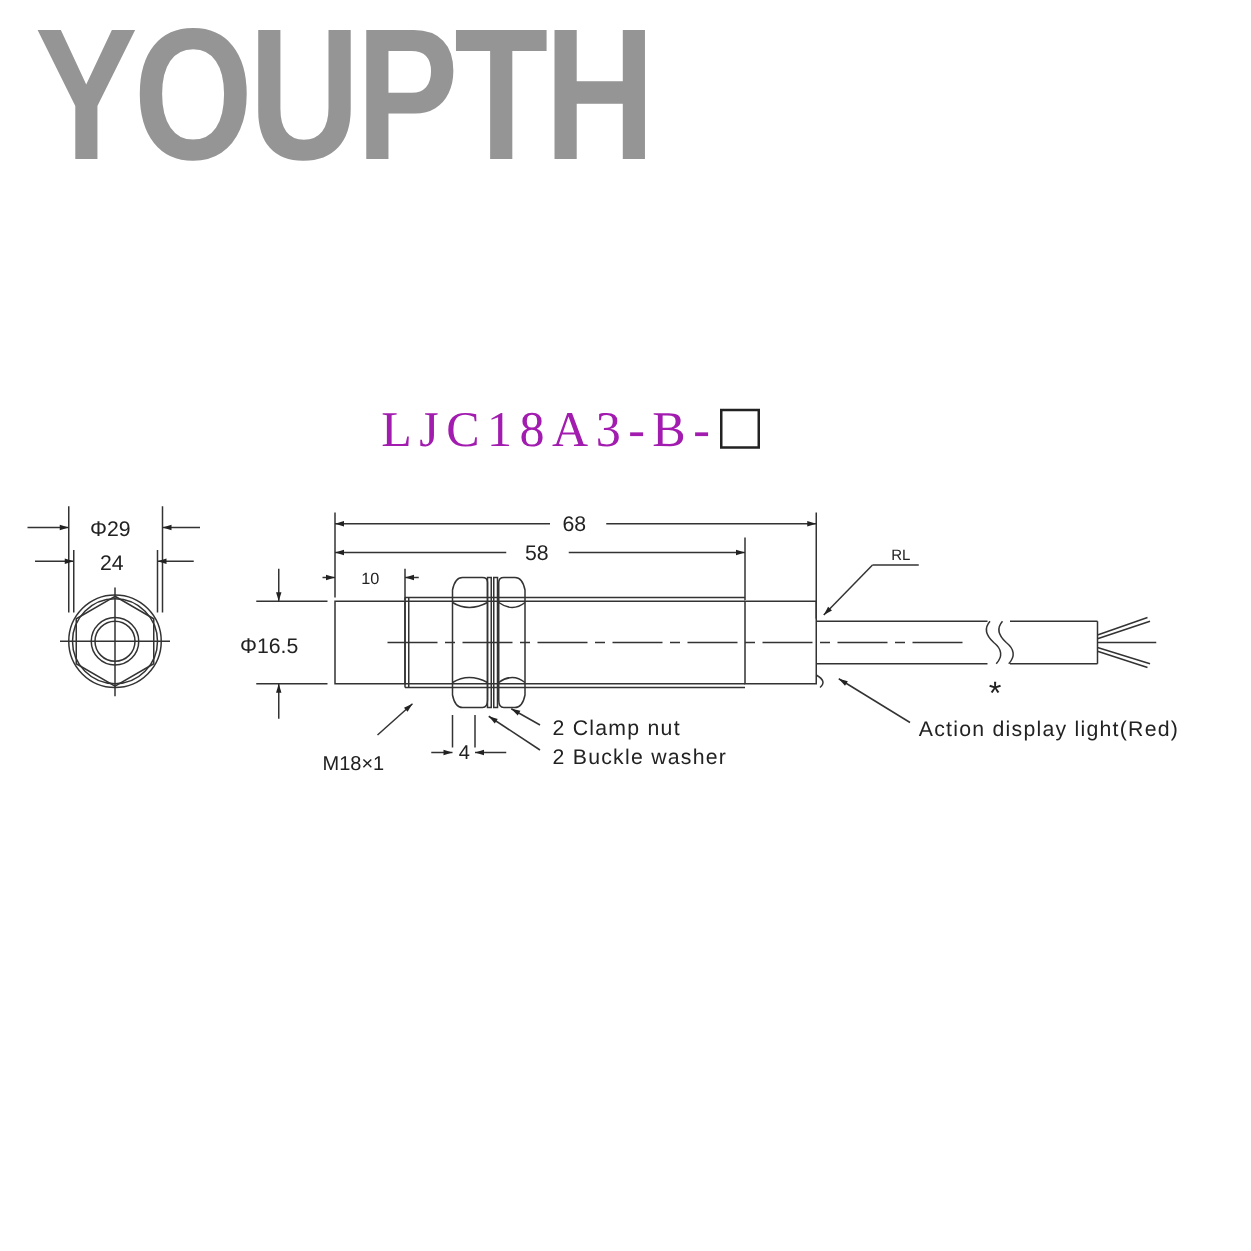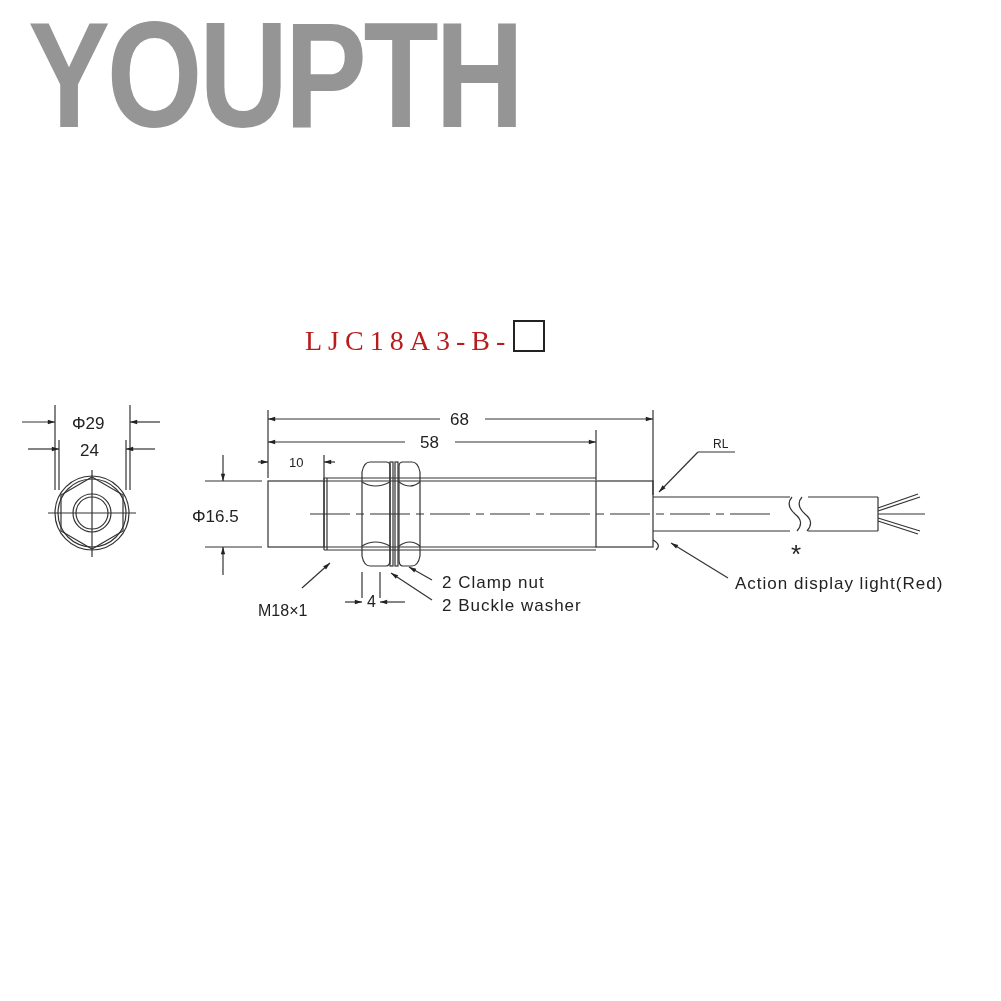--- a/index.html
+++ b/index.html
@@ -7,21 +7,21 @@
   .brand {
     position: absolute; left: 28px; top: 0px;
     font-family: "Liberation Sans", sans-serif;
     font-weight: bold; font-size: 150px; line-height: 150px;
     color: #959595; letter-spacing: -4px;
     transform: scaleX(0.82); transform-origin: left top;
   }
   .model {
     position: absolute; left: 305px; top: 320px;
     font-family: "Liberation Serif", serif;
-    font-size: 28px; letter-spacing: 6px; color: #b91c1c;
+    font-size: 40px; letter-spacing: 6px; color: #a21caf;
   }
   .model-box {
     display: inline-block; width: 28px; height: 28px; border: 2px solid #222;
     vertical-align: -2px; margin-left: 2px;
   }
   svg.drawing { position: absolute; left: 0; top: 0; }
   .lbl { font-family: "Liberation Sans", sans-serif; fill: #222; }
 </style>
 </head>
 <body>

